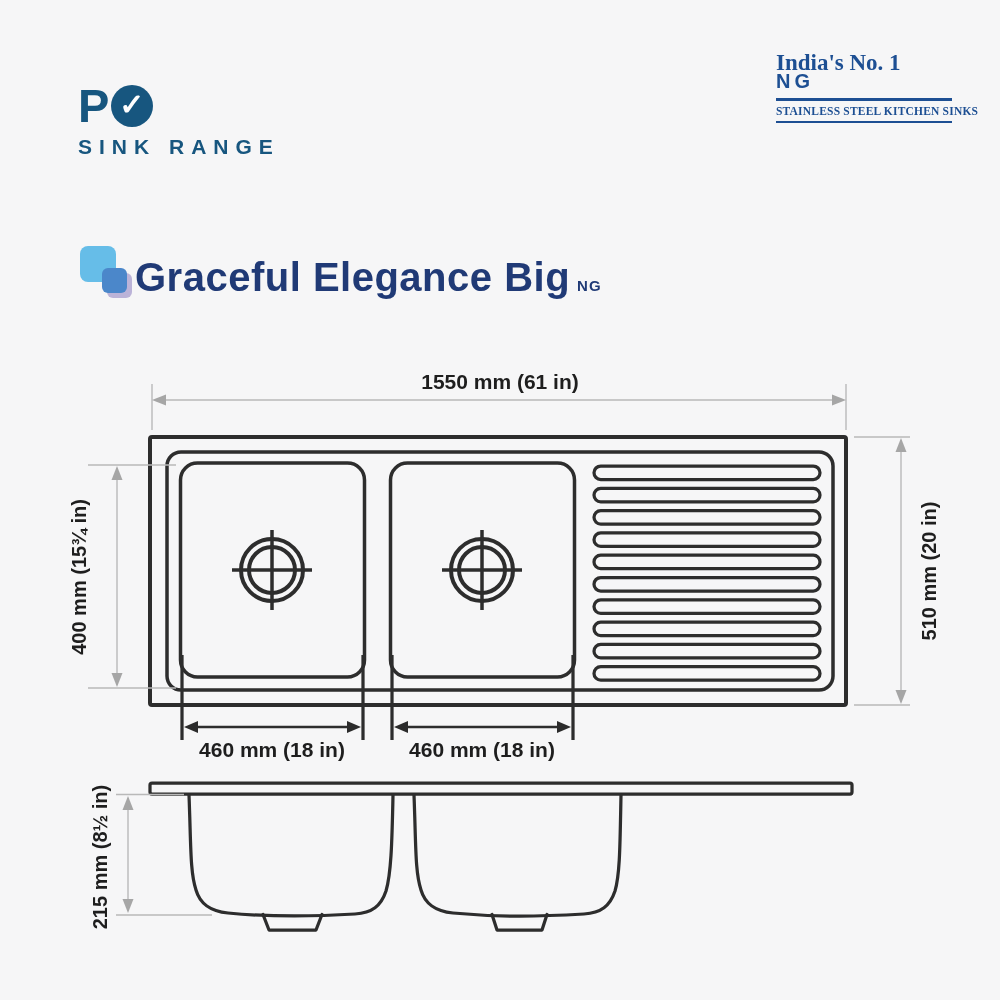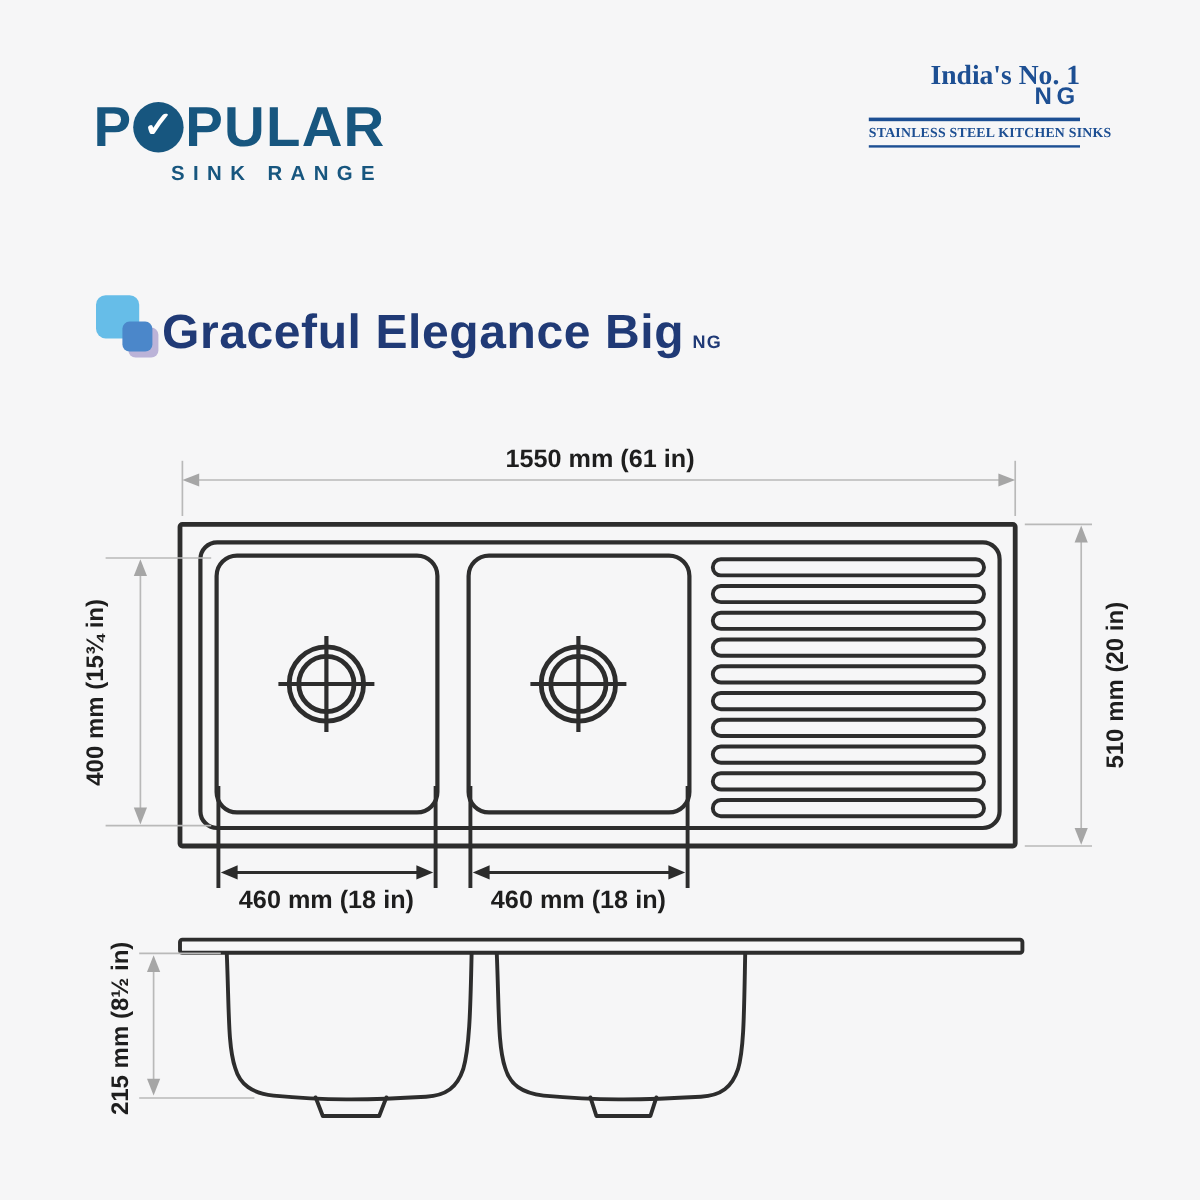--- a/index.html
+++ b/index.html
@@ -10,23 +10,23 @@
   }
   
   .popular{position:absolute;left:78px;top:82px;color:#17567f;}
   .popular-word{display:flex;align-items:center;font-weight:800;font-size:47px;letter-spacing:1px;line-height:1;}
   .popular-o{
     width:42px;height:42px;border-radius:50%;background:#17567f;
     display:inline-flex;align-items:center;justify-content:center;
     margin:0 1px;position:relative;
   }
   .popular-o .chk{color:#ffffff;font-size:30px;font-weight:700;line-height:1;transform:translateY(-1px);}
-  .popular-tag{font-size:17px;font-weight:600;letter-spacing:7px;text-align:right;margin-top:6px;padding-right:2px;}
+  .popular-tag{font-size:21px;font-weight:600;letter-spacing:7px;text-align:right;margin-top:6px;padding-right:2px;}
   
-  .nirali{position:absolute;left:724px;top:50px;width:176px;text-align:right;color:#1d4f93;}
+  .nirali{position:absolute;left:776px;top:50px;width:176px;text-align:left;color:#1d4f93;}
   .nirali-top{font-family:"Liberation Serif", serif;font-weight:700;font-size:23px;line-height:1.1;}
   .nirali-name{position:relative;font-weight:800;font-size:43px;letter-spacing:0px;line-height:1.0;margin-top:1px;}
   .nirali-sparkle{position:absolute;top:-7px;right:24px;font-size:15px;}
   .nirali-reg{position:absolute;top:-8px;right:2px;font-size:12px;font-weight:700;}
   .nirali-ng{font-weight:800;font-size:20px;letter-spacing:4px;margin-top:-4px;line-height:1;}
   .nirali-rule{height:2.5px;background:#1d4f93;margin:7px 0 4px 0;}
   .nirali-rule2{height:2.5px;background:#1d4f93;margin:4px 0 0 0;}
   .nirali-strip{font-family:"Liberation Serif", serif;font-weight:700;font-size:11.5px;letter-spacing:0.2px;white-space:nowrap;}
   
   .title-row{position:absolute;left:80px;top:244px;height:52px;}
@@ -46,21 +46,20 @@
 </style>
 </head>
 <body>
 
 <div class="popular">
   <div class="popular-word">
     <span>P</span>
     <span class="popular-o">
       <span class="chk">✓</span>
     </span>
-    <span>PULAR</span>
   </div>
   <div class="popular-tag">SINK RANGE</div>
 </div>
 
 <div class="nirali">
   <div class="nirali-top">India's No. 1</div>
   <div class="nirali-ng">NG</div>
   <div class="nirali-rule"></div>
   <div class="nirali-strip">STAINLESS STEEL KITCHEN SINKS</div>
   <div class="nirali-rule2"></div>

